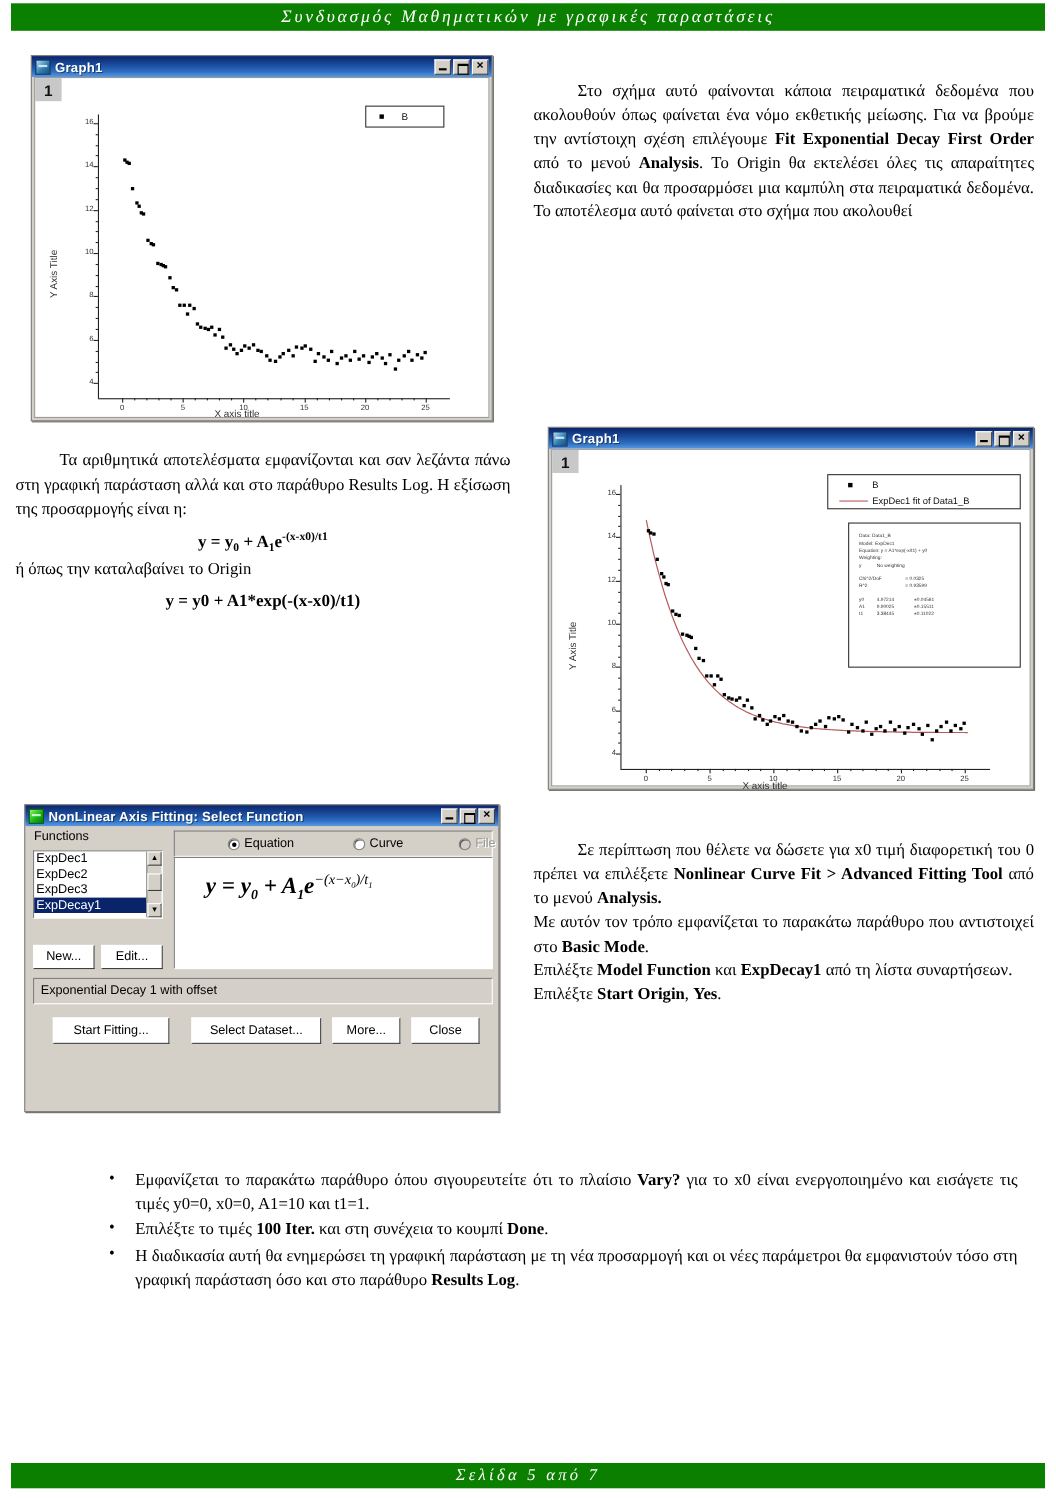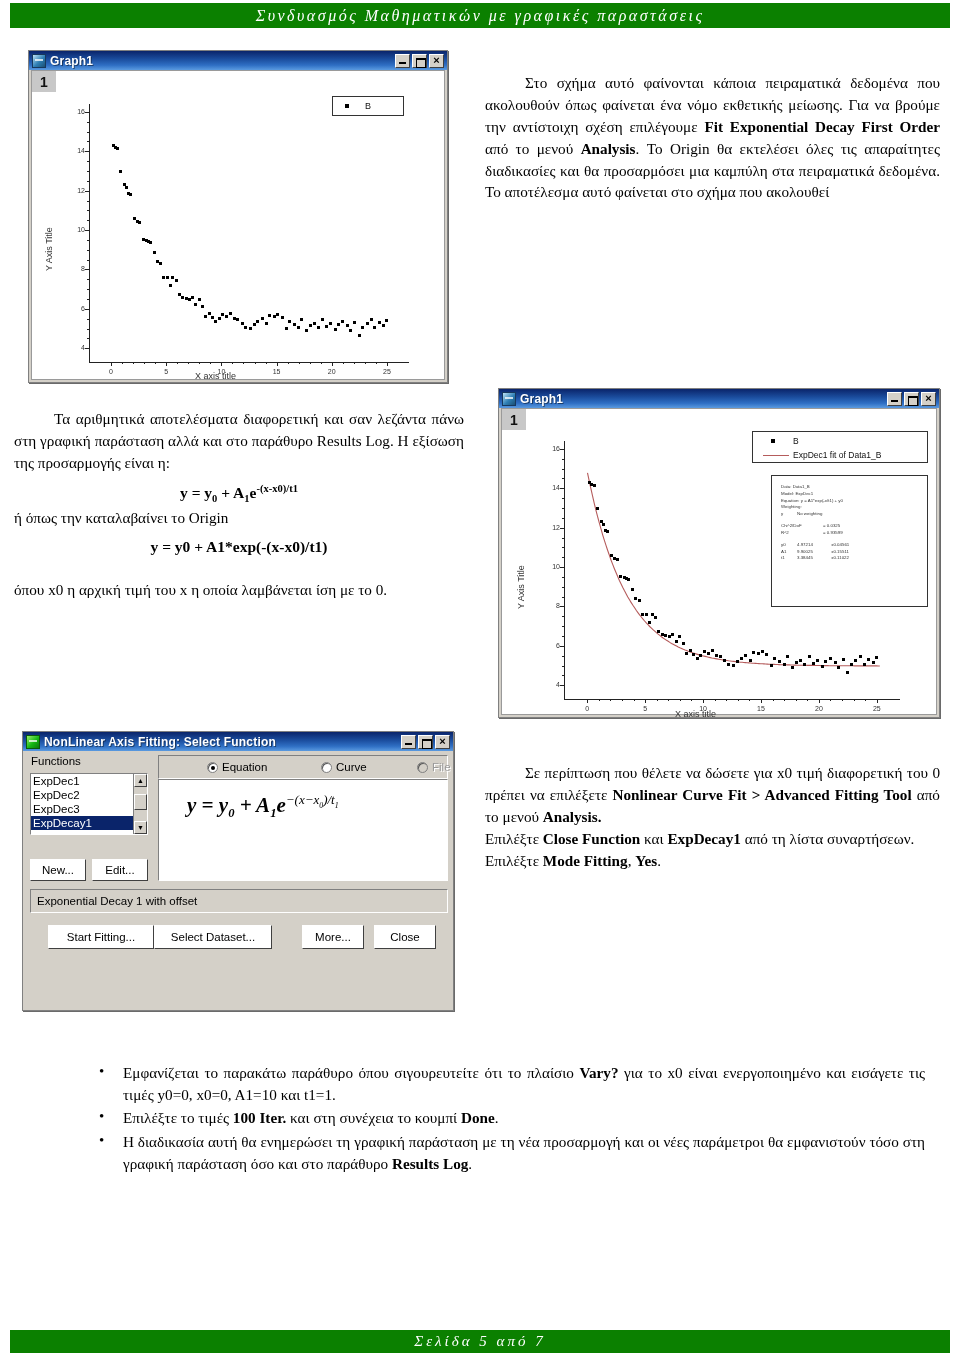--- a/index.html
+++ b/index.html
@@ -366,28 +366,27 @@
   </div>
 </div>
 
 <div class="prose" id="intro-text" style="left:485px; top:72px; width:455px;">
   <span class="ind">
     <span>Στο σχήμα αυτό φαίνονται κάποια πειραματικά δεδομένα που ακολουθούν όπως φαίνεται ένα νόμο εκθετικής μείωσης. Για να βρούμε την αντίστοιχη σχέση επιλέγουμε </span><b>Fit Exponential Decay First Order</b><span> από το μενού </span><b>Analysis</b><span>. Το Origin θα εκτελέσει όλες τις απαραίτητες διαδικασίες και θα προσαρμόσει μια καμπύλη στα πειραματικά δεδομένα. Το αποτέλεσμα αυτό φαίνεται στο σχήμα που ακολουθεί</span>
   </span>
 </div>
 
 <div class="prose" id="results-text" style="left:14px; top:408px; width:450px;">
-  <span class="ind">Τα αριθμητικά αποτελέσματα διαφορετική και σαν λεζάντα πάνω στη γραφική παράσταση αλλά και στο παράθυρο Results Log. Η εξίσωση της προσαρμογής είναι η:</span>
+  <span class="ind">Τα αριθμητικά αποτελέσματα εμφανίζονται και σαν λεζάντα πάνω στη γραφική παράσταση αλλά και στο παράθυρο Results Log. Η εξίσωση της προσαρμογής είναι η:</span>
   <div class="eq">
     y = y<sub>0</sub> + A<sub>1</sub>e<sup>-(x-x0)/t1</sup>
   </div>
   <div class="nowrapline">ή όπως την καταλαβαίνει το Origin</div>
   <div class="eq">y = y0 + A1*exp(-(x-x0)/t1)</div>
   <div style="height:20px;"></div>
-  <div style="text-align:justify;">όπου x0 η αρχική τιμή του x η οποία λαμβάνεται ίση με το 0.</div>
 </div>
 
 <div class="win" id="graph2" style="left:498px; top:388px; width:442px; height:330px;">
   <div class="win-title">
     <span class="win-icon"></span>
     <span class="win-caption">Graph1</span>
     <span class="win-btns">
       <span class="win-btn min"></span>
       <span class="win-btn max"></span>
       <span class="win-btn cls">×</span>
@@ -644,35 +643,38 @@
       <div class="eqn-display" style="left:28px; top:12px;">
         <i>y</i> = <i>y</i><sub>0</sub> + <i>A</i><sub>1</sub><i>e</i><sup>−(<i>x</i>−<i>x</i><sub>0</sub>)/<i>t</i><sub>1</sub></sup>
       </div>
     </div>
 
     <div class="sunken" style="position:absolute; left:4px; top:138px; width:418px; height:24px; background:#d4d0c8; display:flex; align-items:center; padding-left:6px;">
       <span class="dlg-lbl">Exponential Decay 1 with offset</span>
     </div>
 
     <div class="btn" style="left:22px; top:174px; width:106px; height:24px;">Start Fitting...</div>
-    <div class="btn" style="left:128px; top:174px; width:118px; height:24px;">Select Dataset...</div>
+    <div class="btn" style="left:148px; top:174px; width:118px; height:24px;">Select Dataset...</div>
     <div class="btn" style="left:276px; top:174px; width:62px; height:24px;">More...</div>
     <div class="btn" style="left:348px; top:174px; width:62px; height:24px;">Close</div>
   </div>
 </div>
 
 <div class="prose" id="advanced-text" style="left:485px; top:762px; width:455px;">
   <span class="ind">
     <span>Σε περίπτωση που θέλετε να δώσετε για x0 τιμή διαφορετική του 0 πρέπει να επιλέξετε </span><b>Nonlinear Curve Fit &gt; Advanced Fitting Tool</b><span> από το μενού </span><b>Analysis.</b>
   </span>
   <div style="text-align:justify;">
-    <span>Επιλέξτε </span><b>Close Function</b><span> και </span><b>ExpDecay1</b><span> από τη λίστα συναρτήσεων.</span>
+    <span>Με αυτόν τον τρόπο εμφανίζεται το παρακάτω παράθυρο που αντιστοιχεί στο </span><b>Basic Mode</b><span>.</span>
+  </div>
+  <div style="text-align:justify;">
+    <span>Επιλέξτε </span><b>Model Function</b><span> και </span><b>ExpDecay1</b><span> από τη λίστα συναρτήσεων.</span>
   </div>
   <div style="text-align:left;">
-    <span>Επιλέξτε </span><b>Mode Fitting</b><span>, </span><b>Yes</b><span>.</span>
+    <span>Επιλέξτε </span><b>Start Origin</b><span>, </span><b>Yes</b><span>.</span>
   </div>
 </div>
 
 <div id="bullets">
     <div class="bullet"><span>Εμφανίζεται το παρακάτω παράθυρο όπου σιγουρευτείτε ότι το πλαίσιο </span><b>Vary?</b><span> για το x0 είναι ενεργοποιημένο και εισάγετε τις τιμές y0=0, x0=0, A1=10 και t1=1.</span></div>
     <div class="bullet"><span>Επιλέξτε το τιμές </span><b>100 Iter.</b><span> και στη συνέχεια το κουμπί </span><b>Done</b><span>.</span></div>
     <div class="bullet"><span>Η διαδικασία αυτή θα ενημερώσει τη γραφική παράσταση με τη νέα προσαρμογή και οι νέες παράμετροι θα εμφανιστούν τόσο στη γραφική παράσταση όσο και στο παράθυρο </span><b>Results Log</b><span>.</span></div>
   </div>
 
 <div class="banner" id="footer-banner">

